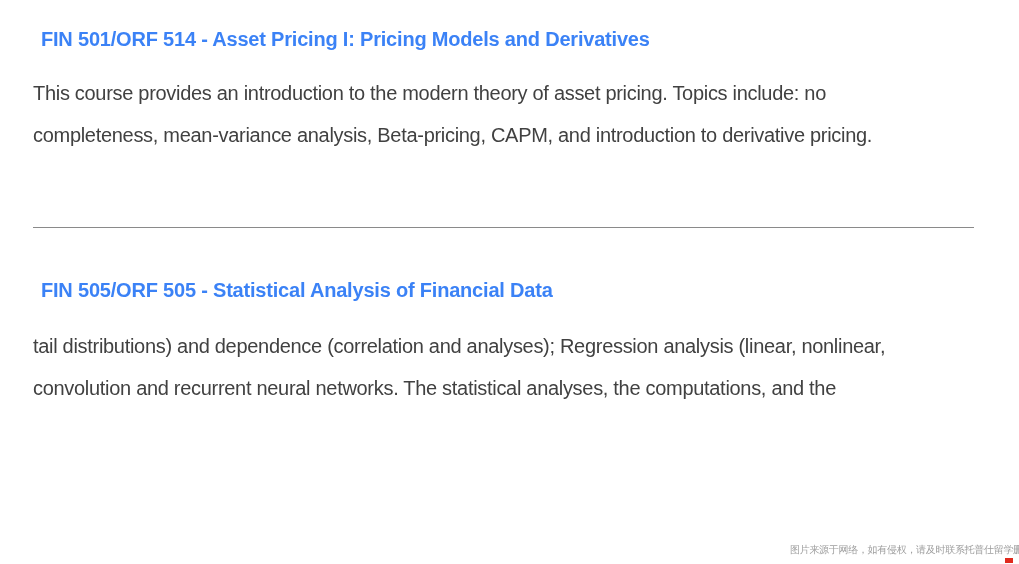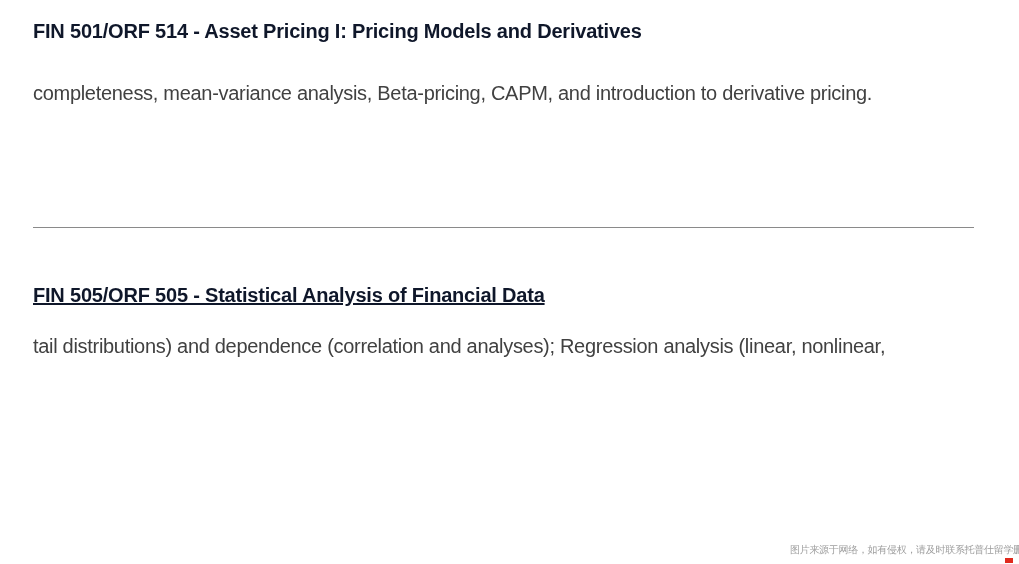--- a/index.html
+++ b/index.html
@@ -15,30 +15,30 @@
     font-family: "Liberation Sans", "DejaVu Sans", sans-serif;
   }
   .page {
     position: absolute;
     inset: 0;
     background: #ffffff;
   }
   .course-title {
     position: absolute;
     left: 33px;
-    margin: 0;
+    margin: 8px;
     font-size: 20px;
     font-weight: 700;
     letter-spacing: -0.2px;
-    color: #0f172a;
+    color: #3b82f6;
     line-height: 27px;
     white-space: nowrap;
   }
   .course-title.first { top: 18px; }
-  .course-title.second { top: 282px; text-decoration: underline; }
+  .course-title.second { top: 269px; }
   .course-desc {
     position: absolute;
     left: 33px;
     width: 960px;
     font-size: 20px;
     font-weight: 400;
     letter-spacing: -0.3px;
     color: #414141;
     margin: 0;
   }
@@ -79,29 +79,31 @@
   }
 </style>
 </head>
 <body>
 
 <div class="page">
 
   <section>
     <h2 class="course-title first">FIN 501/ORF 514 - Asset Pricing I: Pricing Models and Derivatives</h2>
     <div class="course-desc first">
+      <div class="desc-line">This course provides an introduction to the modern theory of asset pricing. Topics include: no</div>
       <div class="desc-line">completeness, mean-variance analysis, Beta-pricing, CAPM, and introduction to derivative pricing.</div>
     </div>
   </section>
 
   <hr class="section-divider">
 
   <section>
     <h2 class="course-title second">FIN 505/ORF 505 - Statistical Analysis of Financial Data</h2>
     <div class="course-desc second">
       <div class="desc-line">tail distributions) and dependence (correlation and analyses); Regression analysis (linear, nonlinear,</div>
+      <div class="desc-line">convolution and recurrent neural networks. The statistical analyses, the computations, and the</div>
     </div>
   </section>
 
   <div class="watermark">图片来源于网络，如有侵权，请及时联系托普仕留学删除</div>
   <div class="watermark-red-mark"></div>
 
 </div>
 
 </body></html>

